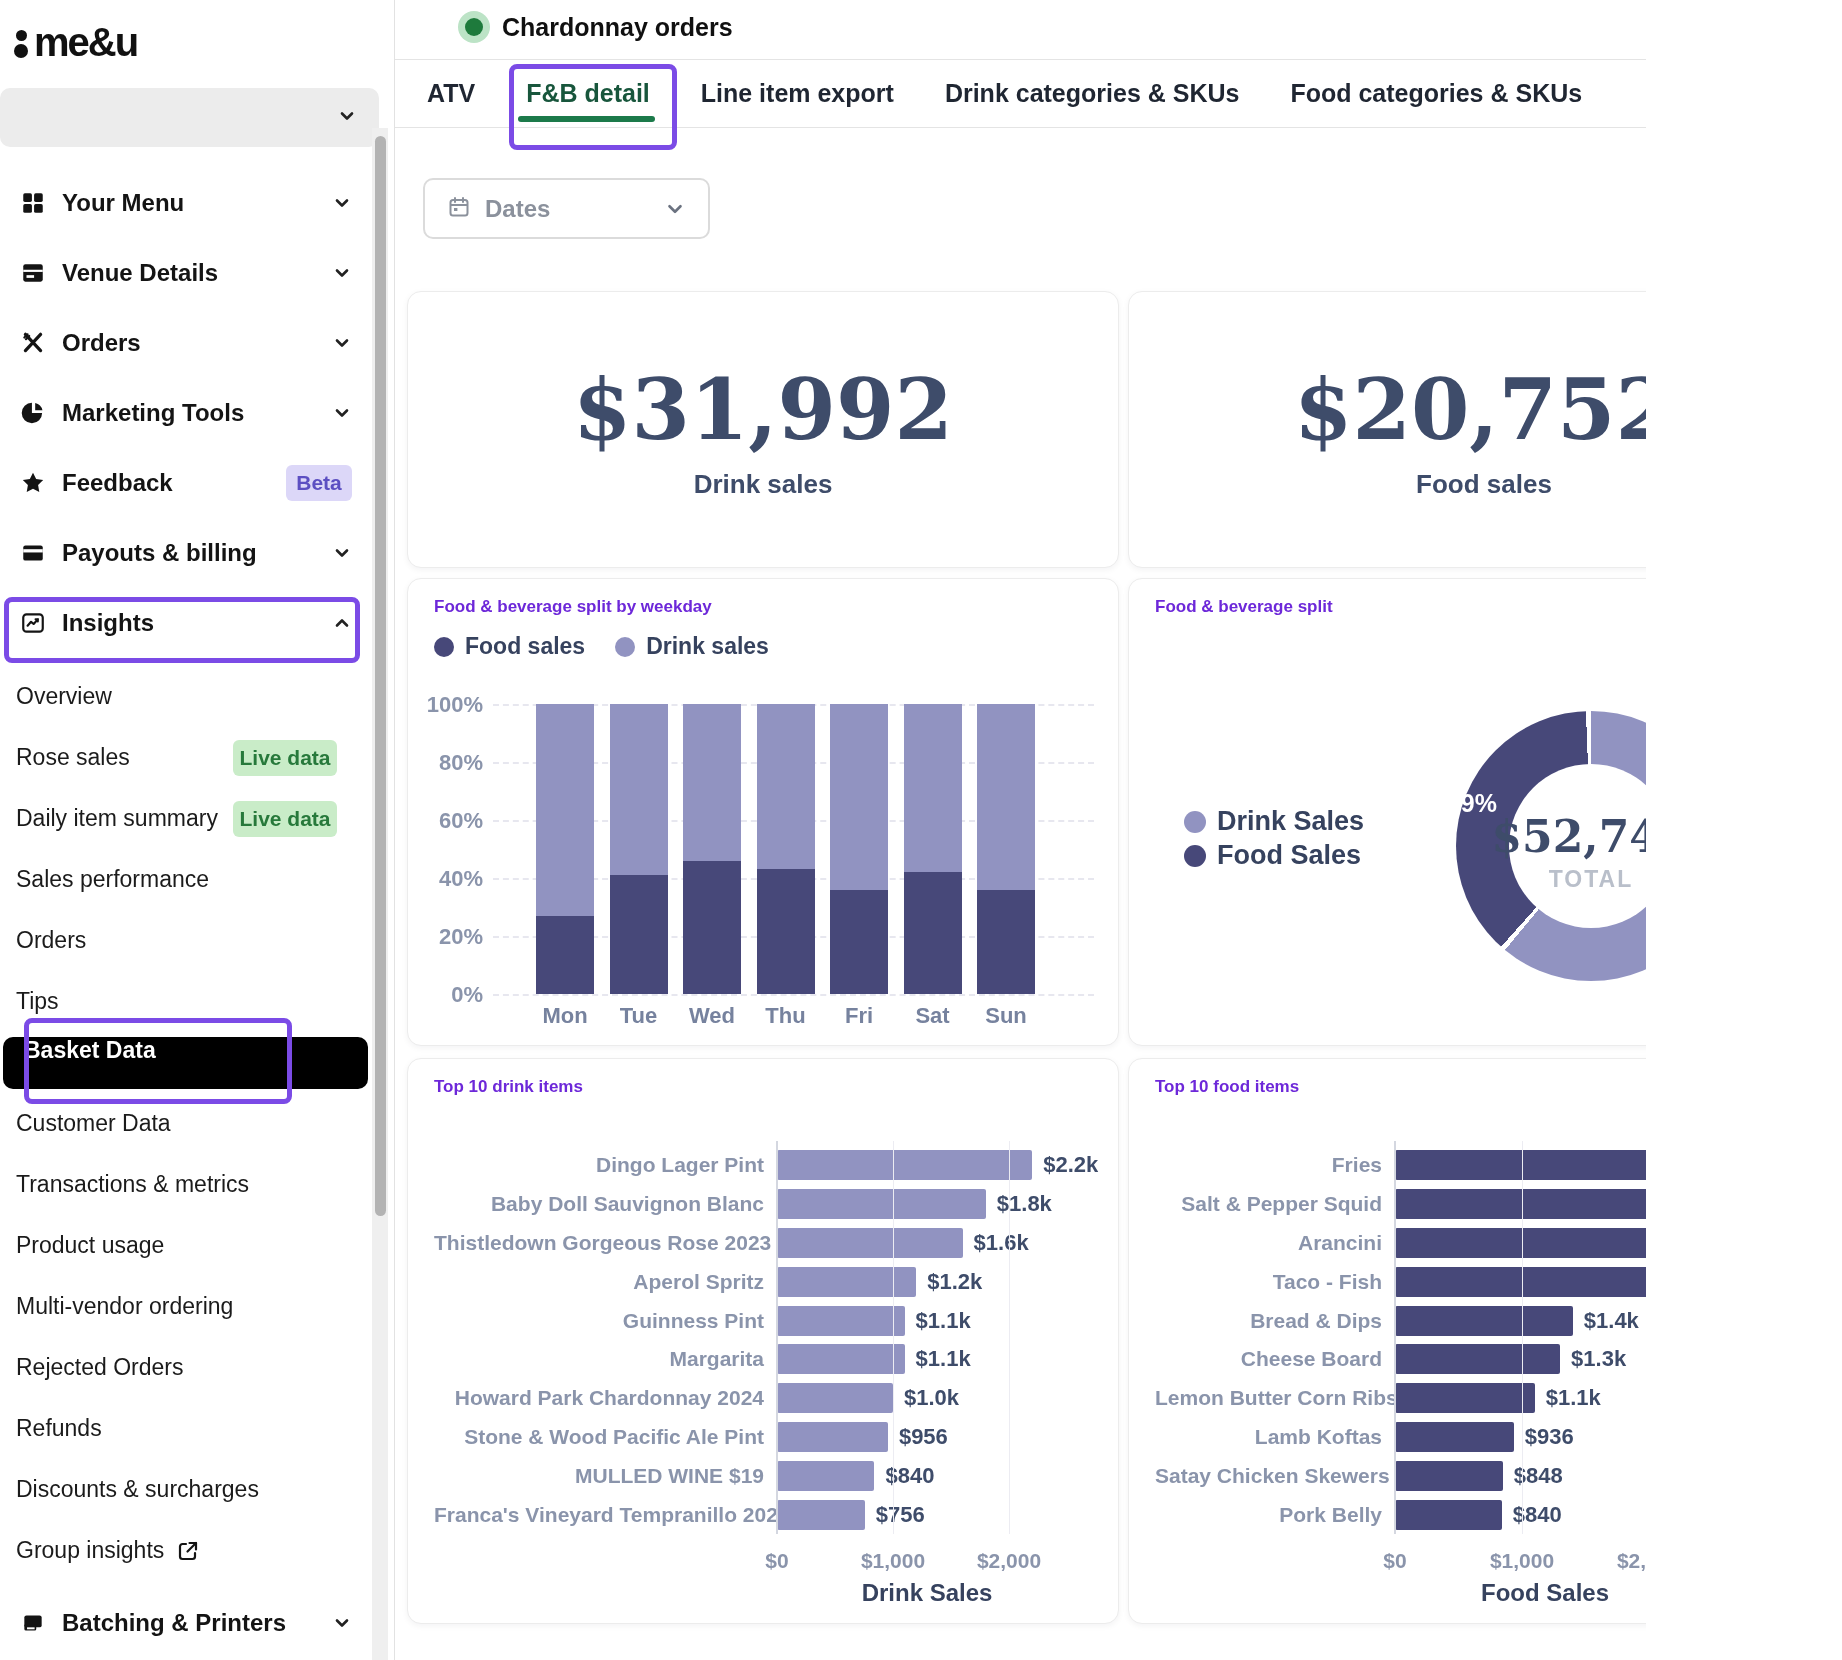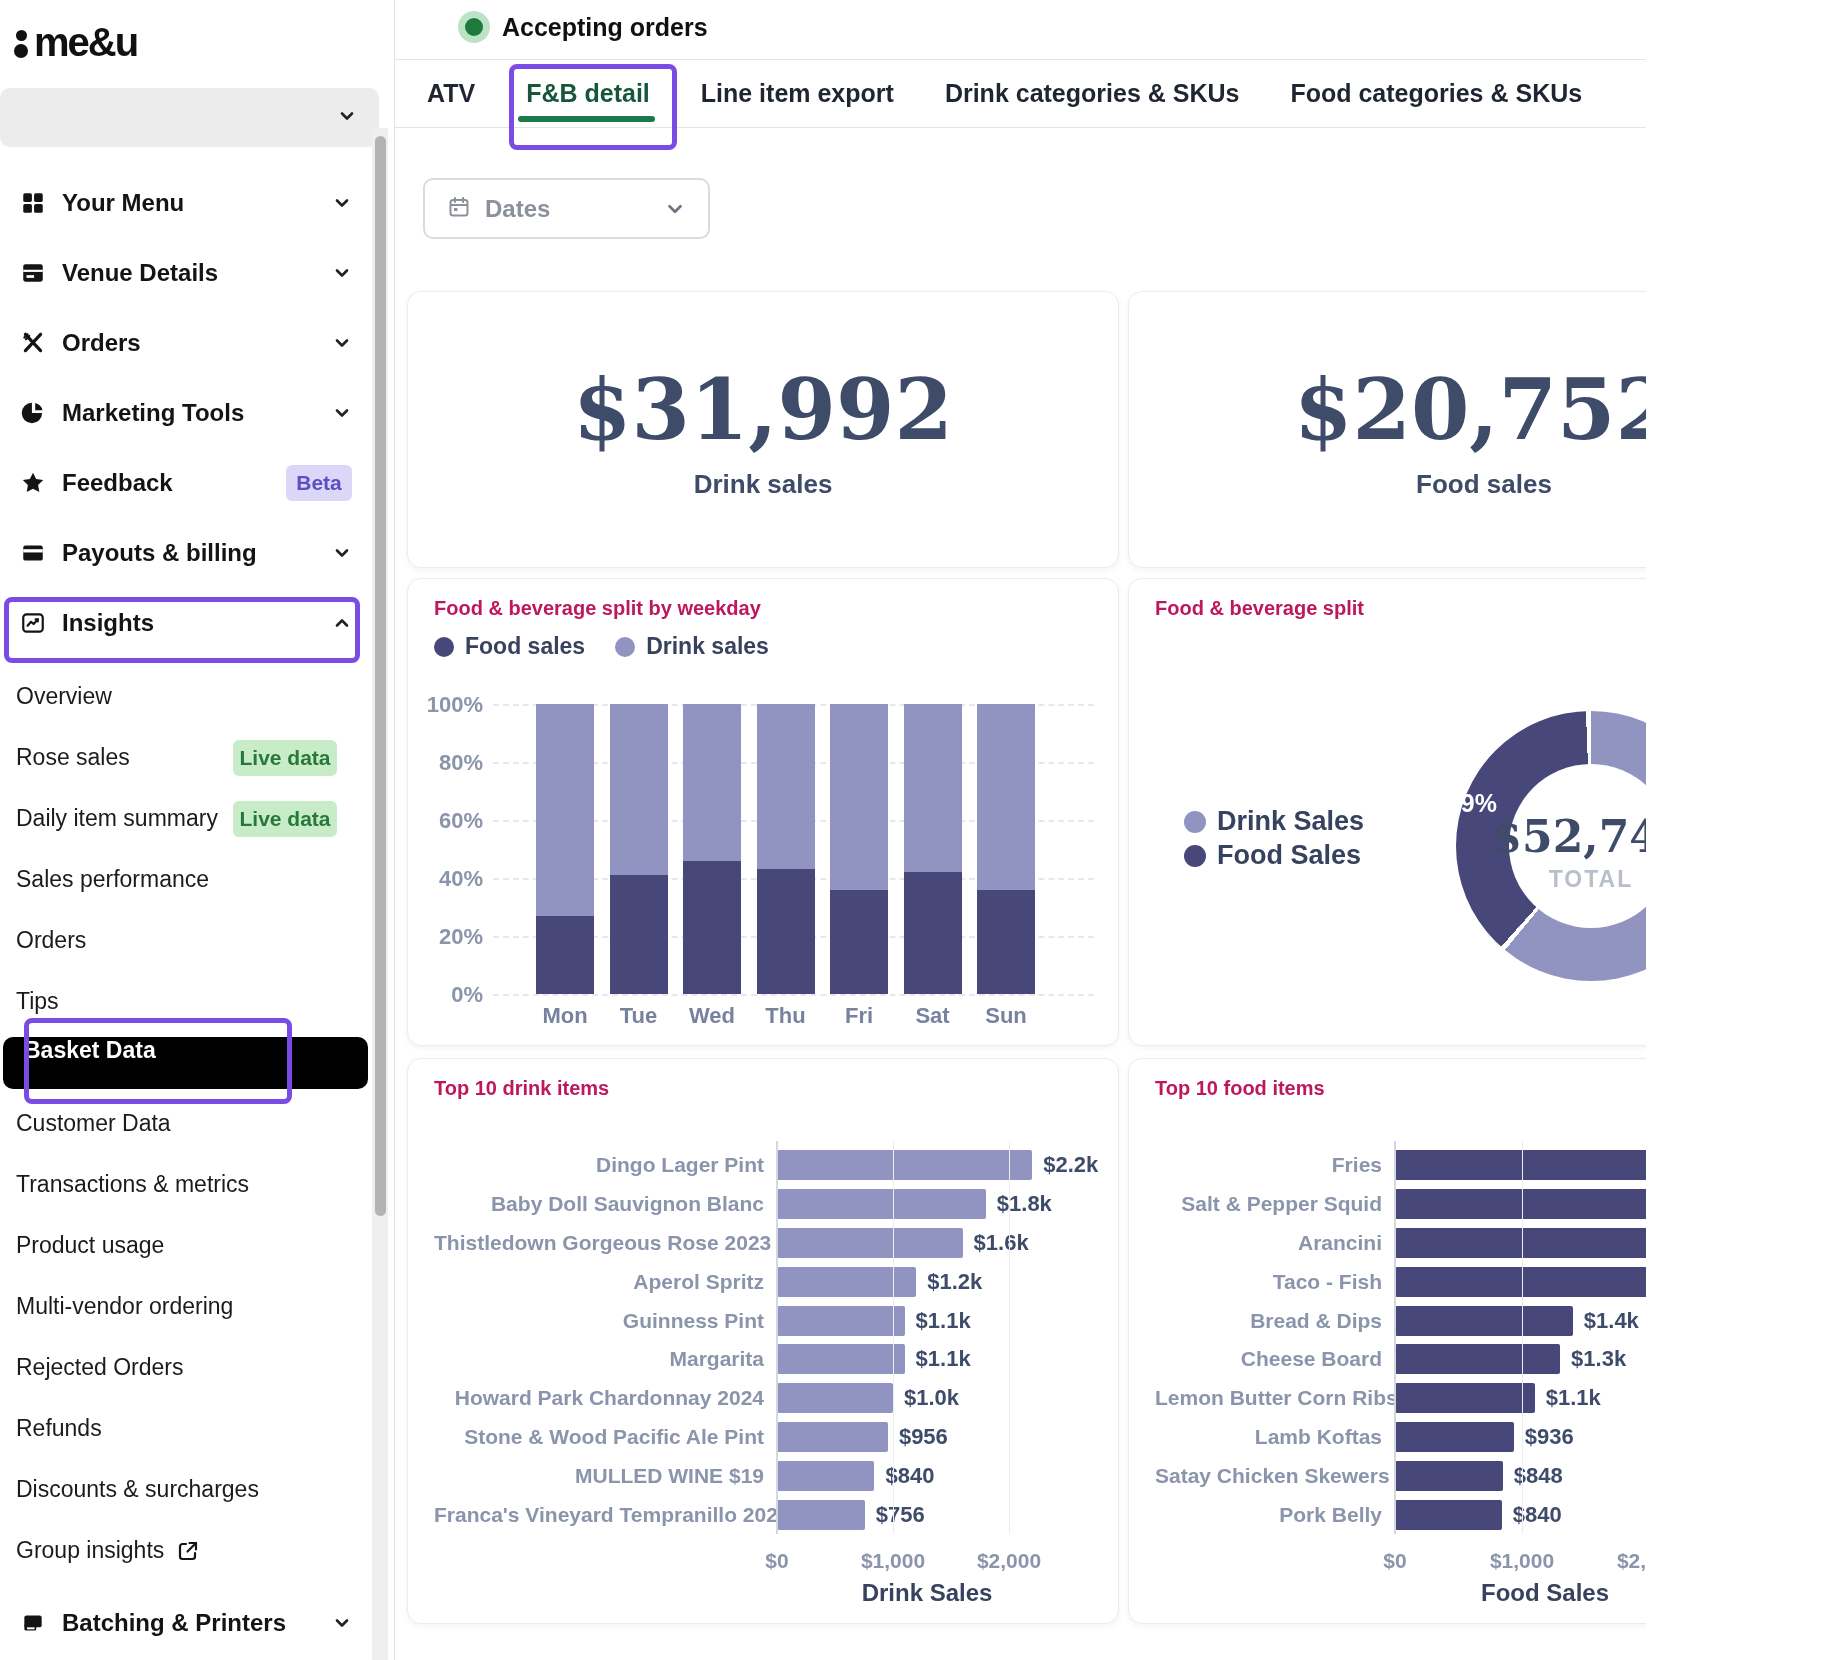--- a/index.html
+++ b/index.html
@@ -45,21 +45,21 @@
   .tab.active{color:#18563C;}
   .tab-underline{left:518px;top:116px;width:137px;height:6px;background:#1C7A4A;border-radius:3px;}
   .dates-btn{left:423px;top:178px;width:287px;height:61px;border:2px solid #DBDBDB;border-radius:10px;
        display:flex;align-items:center;padding:0 22px;box-sizing:border-box;gap:14px;cursor:pointer;background:#fff;}
   .dates-lbl{font-size:24px;font-weight:600;color:#8B919C;}
   .card{position:absolute;background:#fff;border:1px solid #ECECEC;border-radius:14px;
        box-shadow:0 2px 6px rgba(20,20,40,.05);box-sizing:border-box;}
   .kpi{display:flex;flex-direction:column;align-items:center;justify-content:center;}
   .kpi-value{font-family:"DejaVu Serif","Liberation Serif",serif;font-weight:700;font-size:84px;color:#3E4C6A;}
   .kpi-label{margin-top:10px;font-size:26px;font-weight:700;color:#3E4C6A;}
-  .card-title{position:absolute;left:26px;top:18px;font-size:20px;font-weight:700;color:#be185d;}
+  .card-title{position:absolute;left:26px;top:18px;font-size:17px;font-weight:700;color:#6d28d9;}
   .legend-row{position:absolute;display:flex;align-items:center;gap:30px;}
   .legend-item{display:flex;align-items:center;gap:11px;}
   .legend-dot{border-radius:50%;width:20px;height:20px;}
   .legend-txt{font-size:23px;font-weight:700;color:#36425E;}
   .gridline{position:absolute;border-top:2px dashed #E7E7EF;height:0;}
   .ytick{position:absolute;width:66px;text-align:right;font-size:22px;font-weight:700;color:#8A94AB;}
   .wbar{position:absolute;width:58px;display:flex;flex-direction:column;}
   .xcat{position:absolute;width:74px;text-align:center;font-size:22px;font-weight:700;color:#76829E;}
   .donut{position:absolute;border-radius:50%;}
   .donut::after{content:"";position:absolute;left:50%;top:50%;width:164px;height:164px;margin:-82px 0 0 -82px;
@@ -281,21 +281,21 @@
   </aside>
 
   <div class="annot" style="left:4px;top:597px;width:346px;height:56px;"></div>
   <div class="annot" style="left:24px;top:1018px;width:258px;height:76px;"></div>
   <div class="annot" style="left:509px;top:64px;width:158px;height:76px;"></div>
 
   <main>
     <div class="abs status-halo">
       <div class="status-dot"></div>
     </div>
-    <div class="abs status-lbl">Accepting orders</div>
+    <div class="abs status-lbl">Chardonnay orders</div>
     <div class="abs hline" style="left:395px;top:59px;width:1447px;"></div>
 
     <div id="tabs" class="abs">
         <div class="tab">ATV</div>
         <div class="tab active">F&amp;B detail</div>
         <div class="tab">Line item export</div>
         <div class="tab">Drink categories &amp; SKUs</div>
         <div class="tab">Food categories &amp; SKUs</div>
       </div>
     <div class="abs tab-underline"></div>

